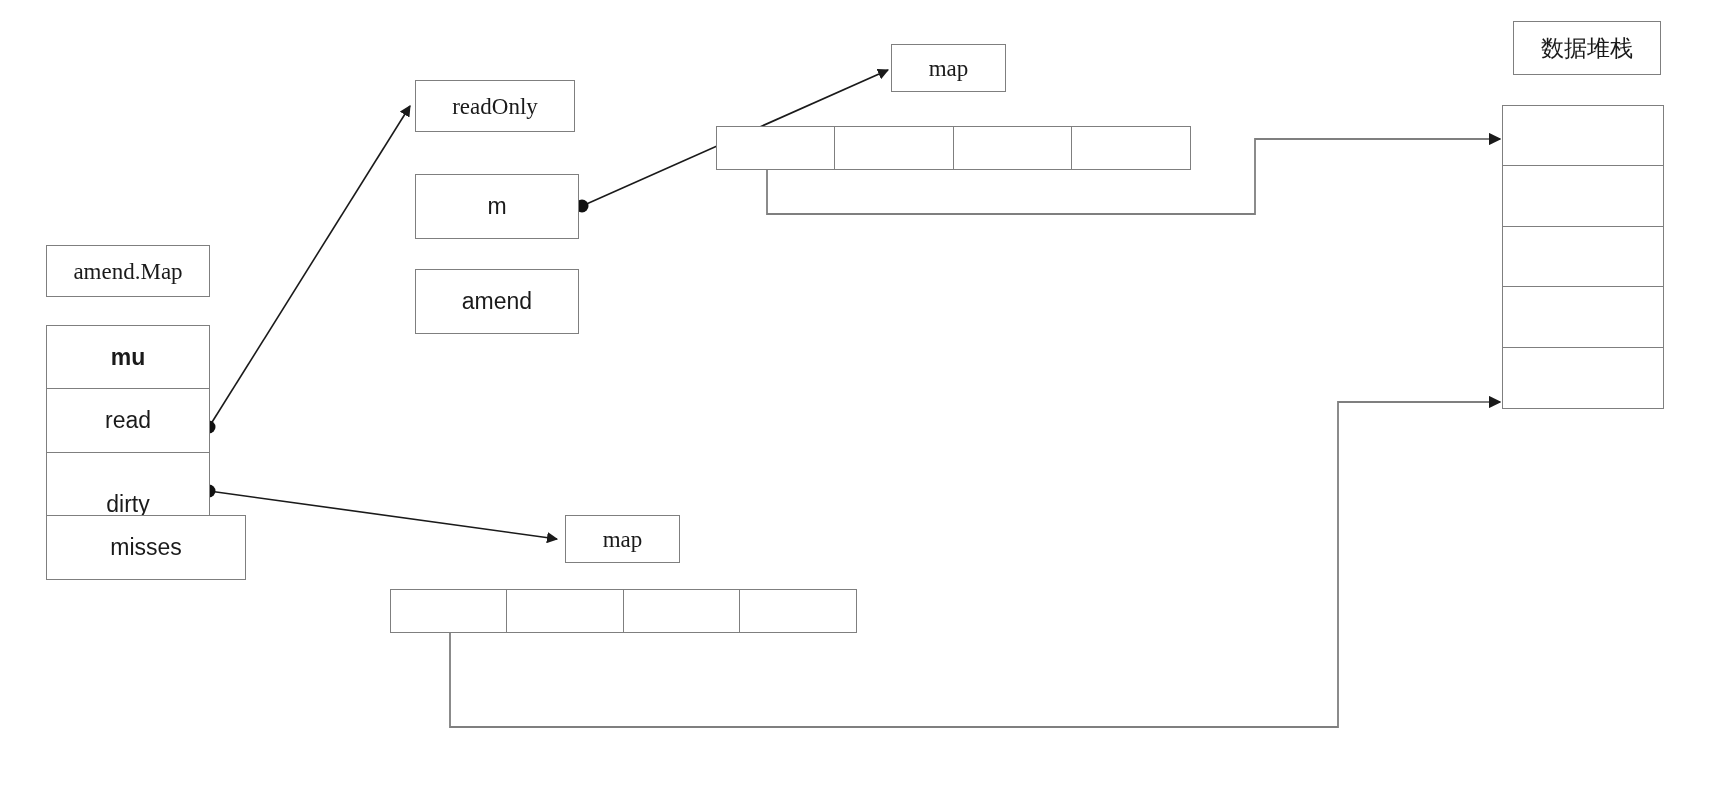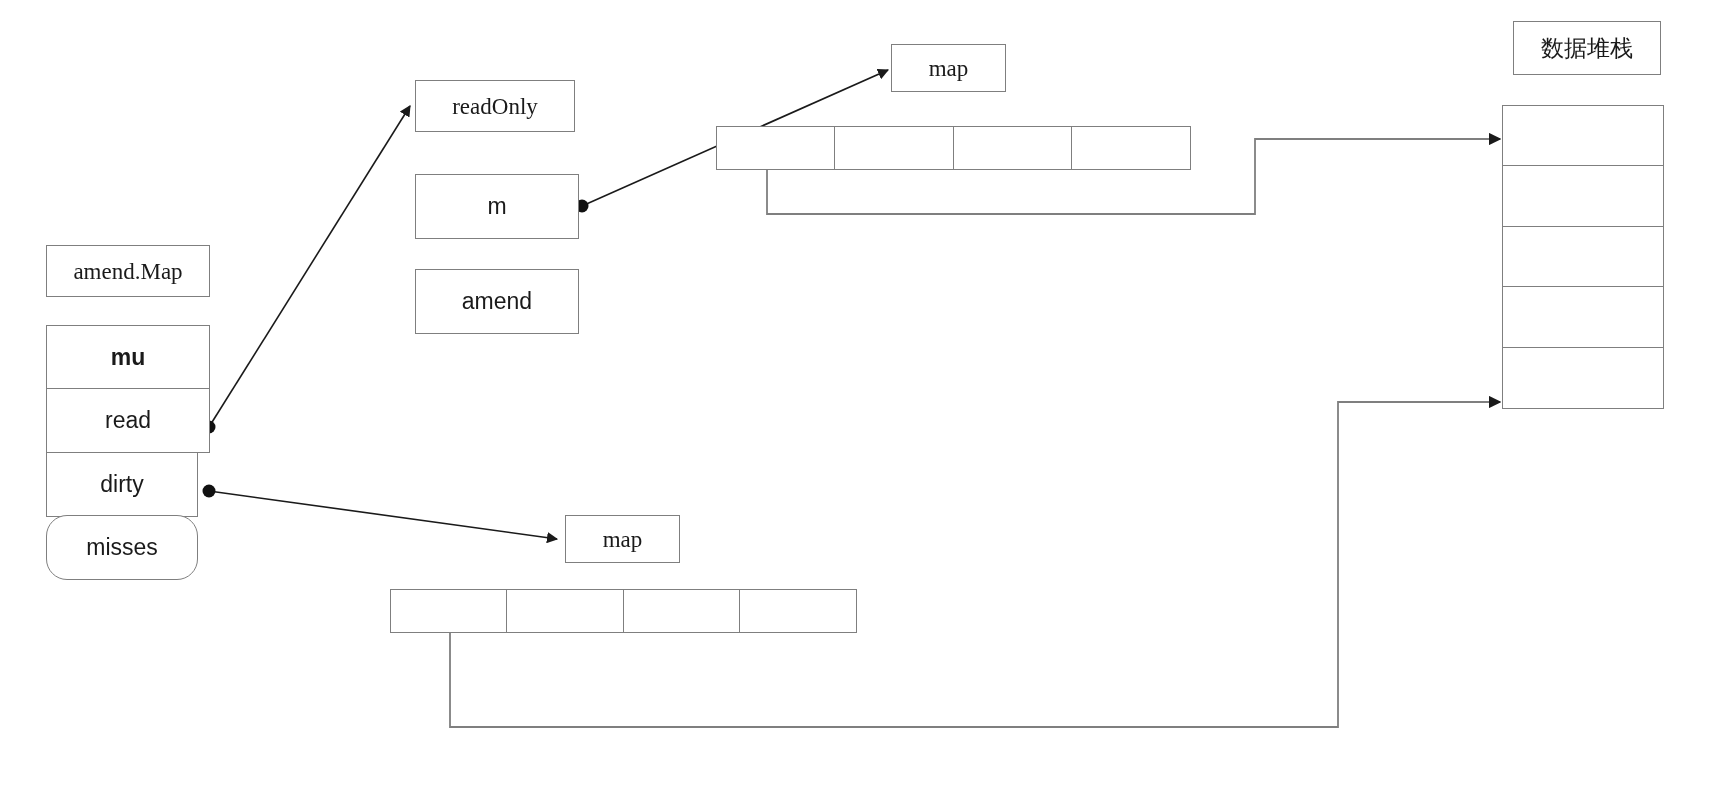--- a/index.html
+++ b/index.html
@@ -88,24 +88,24 @@
   <div class="node" style="left:46px; top:245px; width:164px; height:52px;">
     <span>amend.Map</span>
   </div>
 
   <div class="cell row-first" style="left:46px; top:325px; width:164px; height:65px;font-weight:bold;">
     <span>mu</span>
   </div>
   <div class="cell" style="left:46px; top:388.4px; width:164px; height:65px;align-items:center;">
     <span>read</span>
   </div>
-  <div class="cell" style="left:46px; top:451.8px; width:152px; height:65px;">
+  <div class="cell" style="left:46px; top:451.8px; width:164px; height:65px;align-items:flex-end;">
     <span>dirty</span>
   </div>
-  <div class="cell" style="left:46px; top:515.2px; width:152px; height:65px;border-radius:21px;">
+  <div class="cell" style="left:46px; top:515.2px; width:200px; height:65px;">
     <span>misses</span>
   </div>
 
   <div class="node" style="left:415px; top:80px; width:160px; height:52px;text-align:center;">
     <span>readOnly</span>
   </div>
 
   <div class="cell row-first" style="left:415px; top:174px; width:164px; height:65px;">
     <span>m</span>
   </div>

